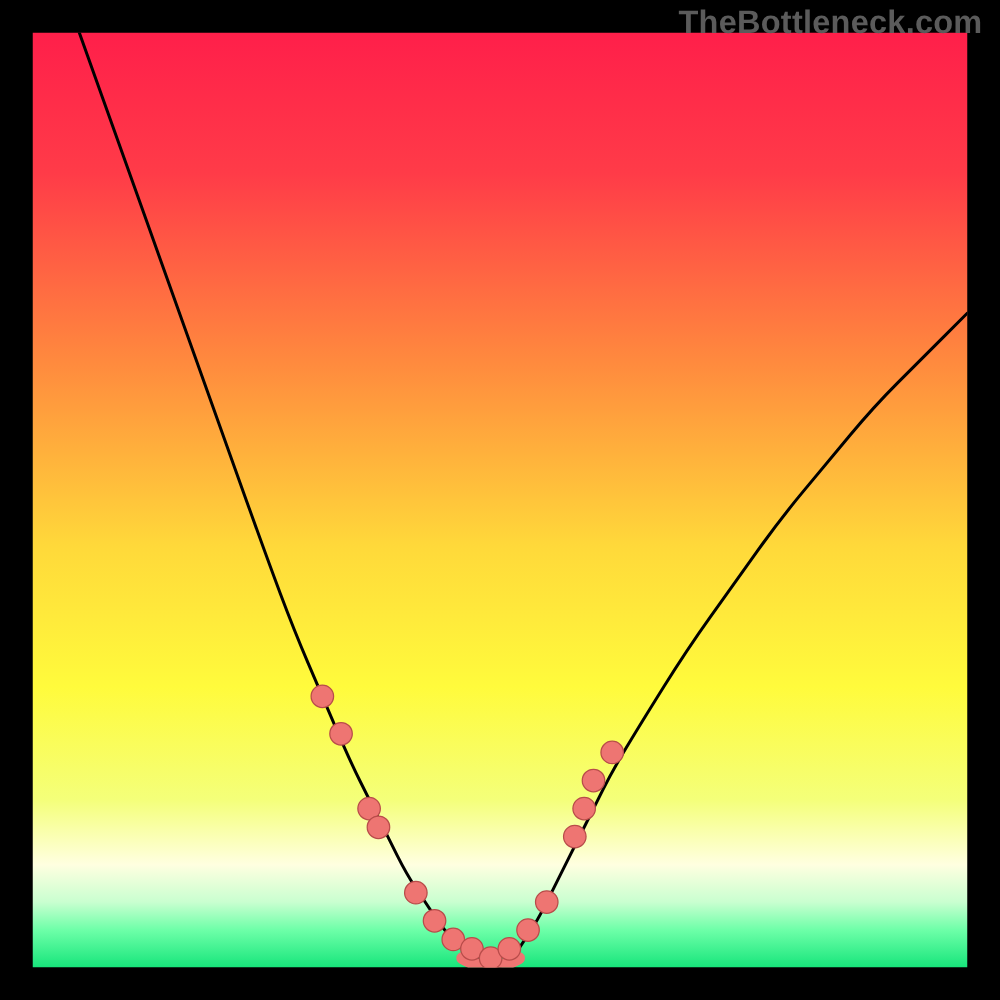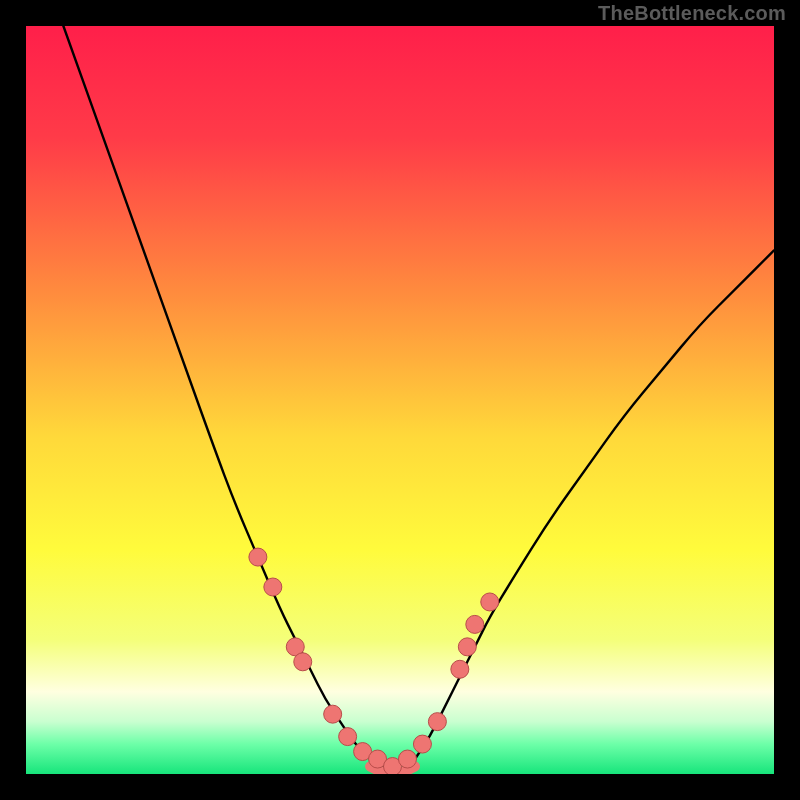--- a/index.html
+++ b/index.html
@@ -20,21 +20,21 @@
     left: 0; top: 0; width: 100%; height: 100%;
   }
   .curves {
     position: absolute;
     left: 0; top: 0; width: 100%; height: 100%;
   }
   .watermark {
     position: absolute;
     right: 14px; top: 2px;
     font-family: Arial, Helvetica, sans-serif;
-    font-size: 20px;
+    font-size: 26px;
     font-weight: 600;
     color: #5b5b5b;
     letter-spacing: 0.2px;
   }
 </style>
 </head>
 <body>
 
 <div class="frame">
   <div class="plot">

